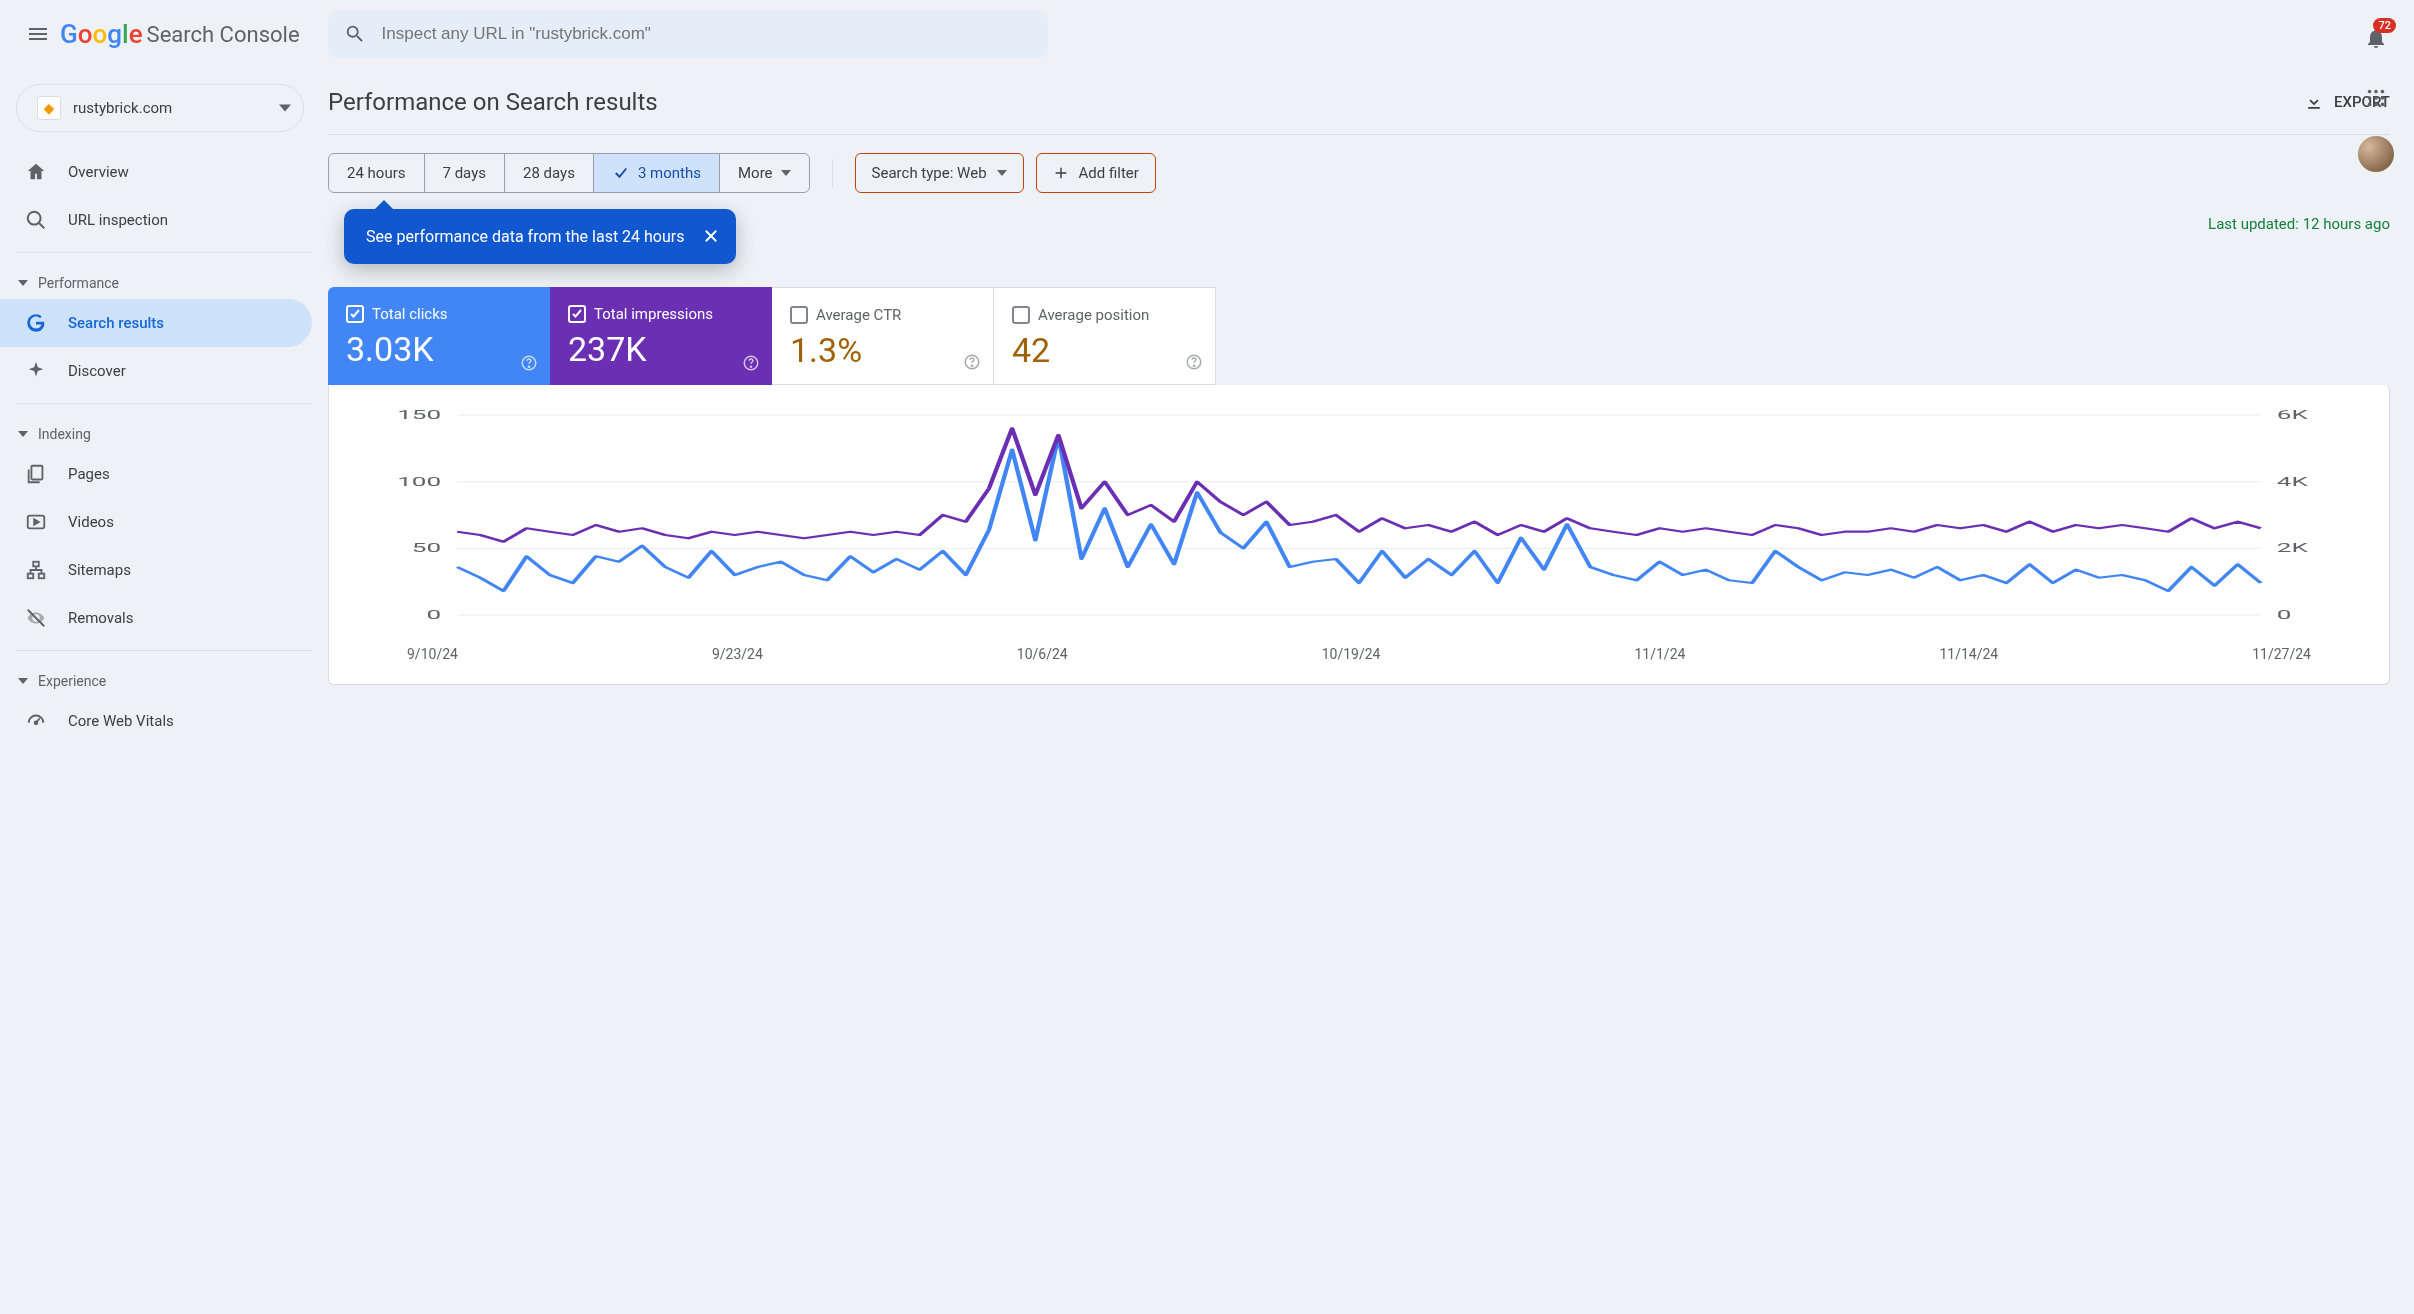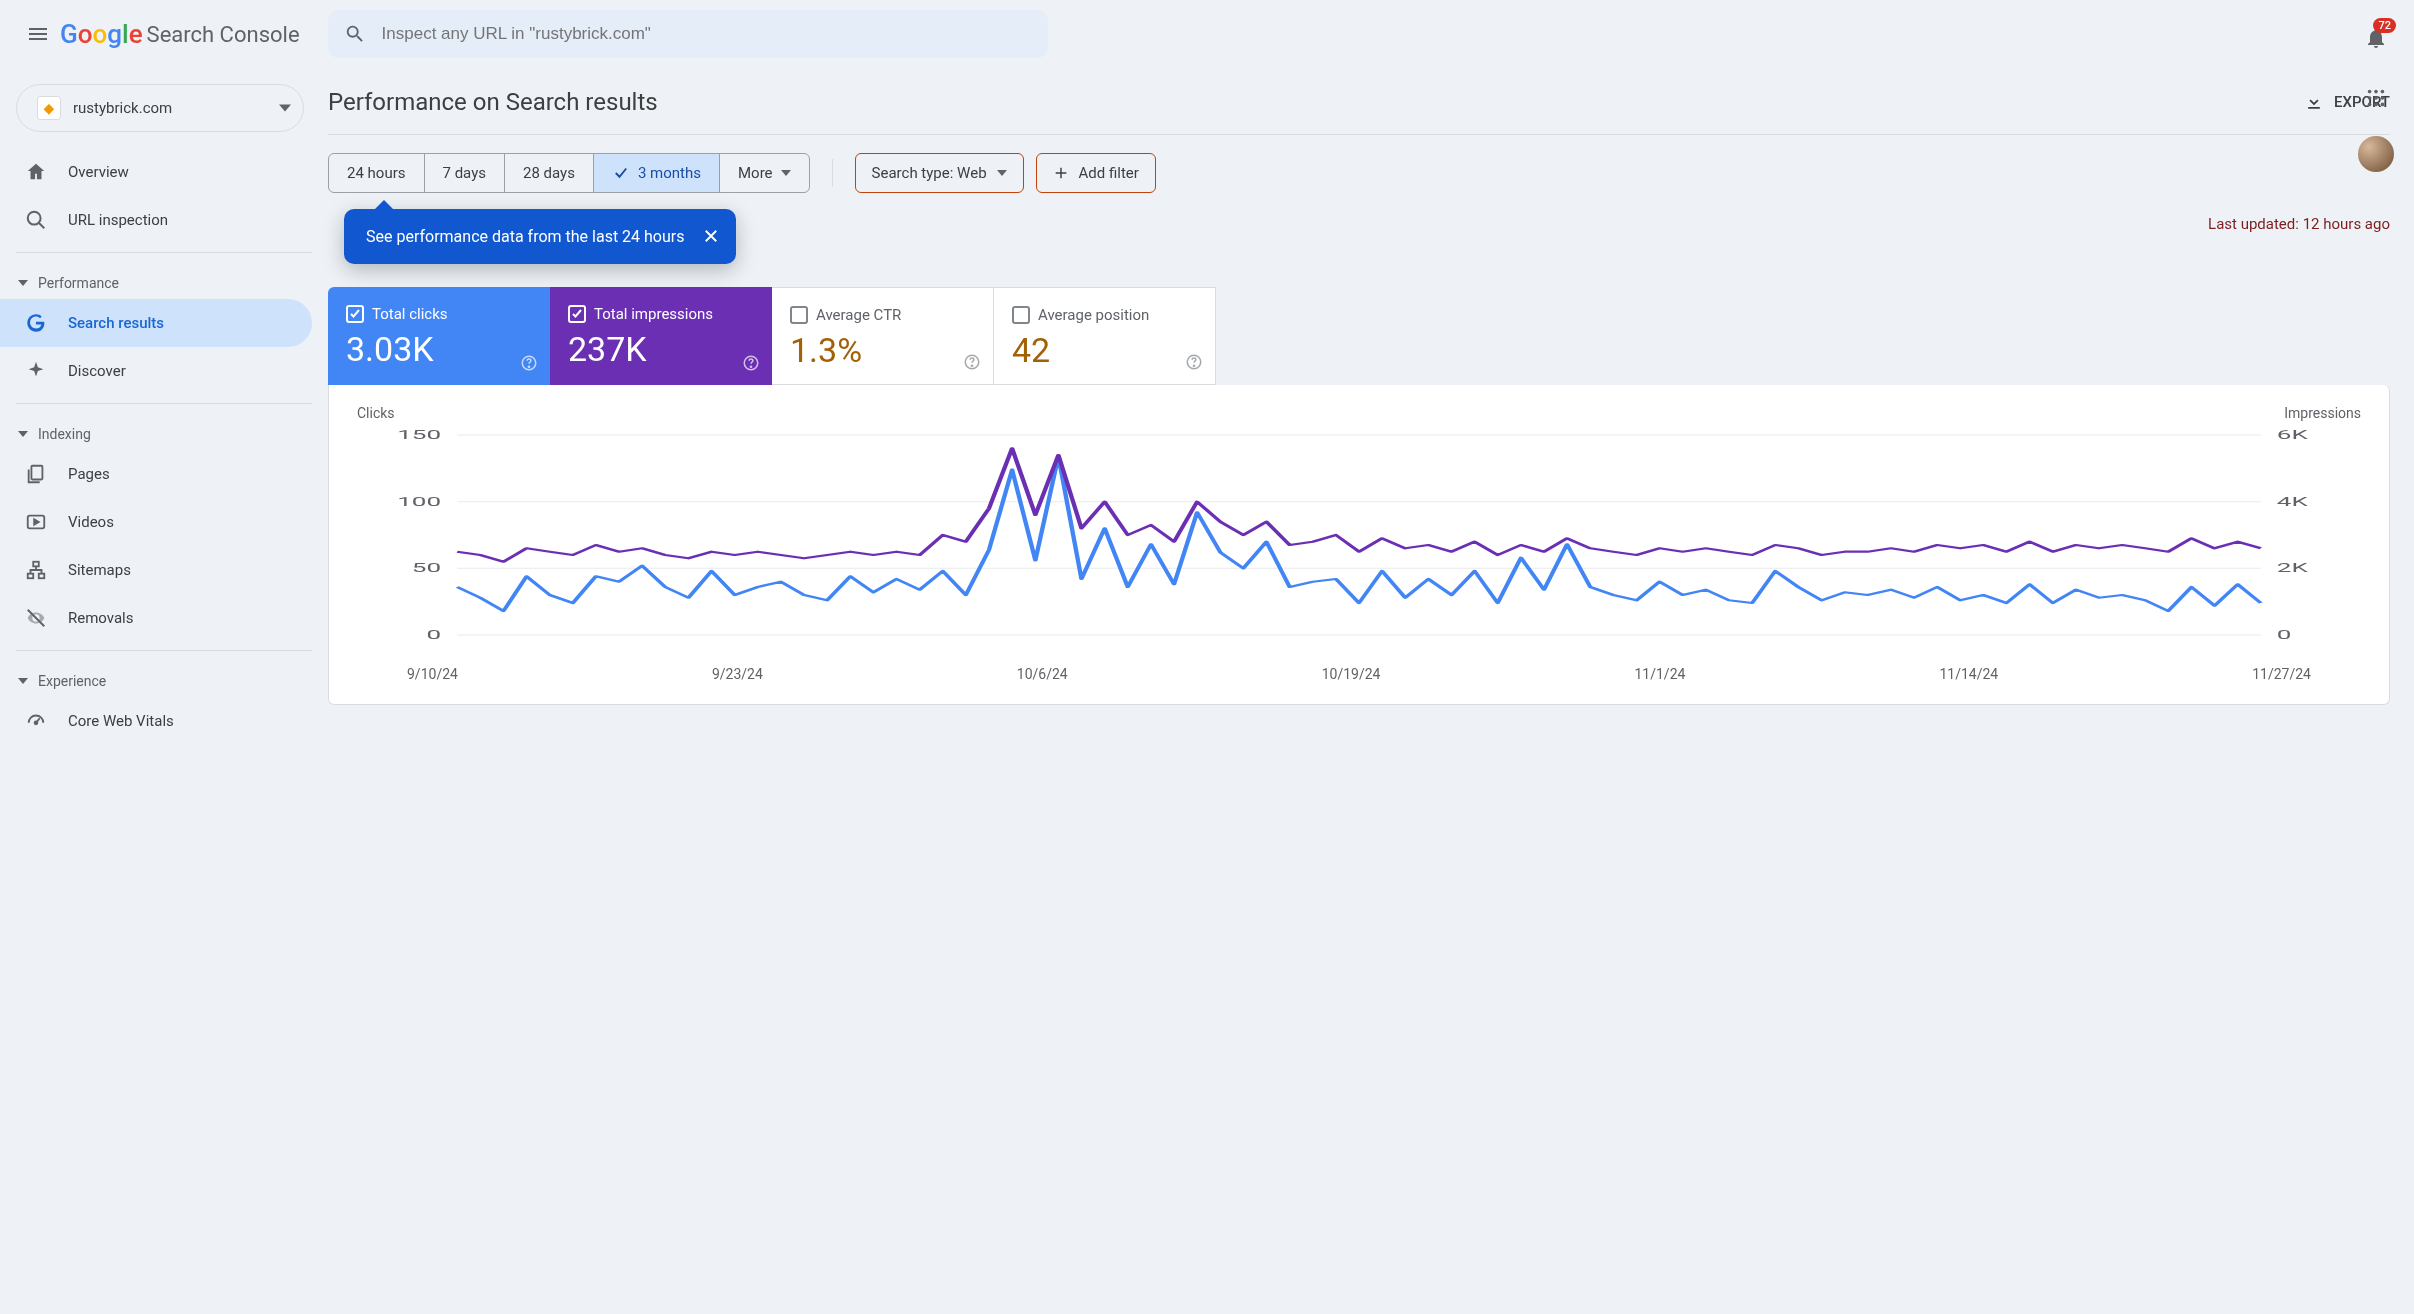--- a/index.html
+++ b/index.html
@@ -39,21 +39,21 @@
 .seg-btn { padding: 10px 18px; font-size:15px; color:#3c4043; border-right:1px solid #9aa0a6; cursor:pointer; background:#fff0; display:flex; align-items:center; gap:8px; }
 .seg-btn:last-child { border-right:none; }
 .seg-btn.selected { background:#cfe2fc; color:#174ea6; }
 .filter-divider { width:1px; height:28px; background:#dadce0; margin: 0 22px; }
 .pill-btn { border:1px solid #c2410c; border-radius:6px; padding:10px 16px; font-size:15px; cursor:pointer; display:flex; align-items:center; gap:10px; }
 
 .tooltip-callout { position:absolute; top:56px; left:16px; background:#1157cf; color:#fff; padding:18px 52px 18px 22px; border-radius:10px; font-size:16px; max-width:400px; box-shadow:0 6px 20px rgba(0,0,0,0.25); }
 .tooltip-callout::before { content:''; position:absolute; top:-9px; left:30px; border-left:10px solid transparent; border-right:10px solid transparent; border-bottom:10px solid #1157cf; }
 .tooltip-close { position:absolute; top:18px; right:16px; cursor:pointer; }
 
-.last-updated { text-align:right; font-size:15px; color:#7f1d1d; margin-top:22px; margin-bottom:10px; }
+.last-updated { text-align:right; font-size:15px; color:#15803d; margin-top:22px; margin-bottom:10px; }
 
 .metric-cards { display:flex; gap:0; }
 .metric-card { flex:0 0 222px; padding:18px 18px 14px 18px; position:relative; cursor:pointer;margin-top:44px; }
 .metric-card.clicks { background:#4285f4; color:#fff; border-radius: 6px 0 0 0; }
 .metric-card.impressions { background:#6b2fb3; color:#fff; }
 .metric-card.inactive { background:#fff; border:1px solid #dadce0; color:#5f6368; border-left:none; }
 .metric-label { display:flex; align-items:center; gap:8px; font-size:15px; }
 .metric-value { font-size:34px; font-weight:400; margin-top:6px; }
 .metric-card.inactive .metric-value { color:#a16207; }
 .metric-help { position:absolute; bottom:10px; right:12px; opacity:0.7; }
@@ -354,24 +354,20 @@
         <div class="metric-value">42</div>
         <span class="metric-help"><svg width="18" height="18" viewBox="0 0 24 24" fill="none" stroke="#80868b" stroke-width="2">
               <circle cx="12" cy="12" r="9"></circle>
               <path d="M9.5 9a2.5 2.5 0 015 0c0 1.5-2.5 2-2.5 4"></path>
               <circle cx="12" cy="17" r="0.8" fill="#80868b"></circle>
             </svg></span>
       </div>
     </div>
 
     <div class="chart-wrap">
-      <div class="chart-headers">
-        <span>Clicks</span>
-        <span>Impressions</span>
-      </div>
       <svg class="chart-svg" id="chart-svg" viewBox="0 0 1000 230" preserveAspectRatio="none">
           <line x1="50" x2="950" y1="10" y2="10" stroke="#e8eaed" stroke-width="1"></line>
           <text x="42" y="14" text-anchor="end" font-size="13" fill="#5f6368">150</text>
           <text x="958" y="14" text-anchor="start" font-size="13" fill="#5f6368">6K</text>
           <line x1="50" x2="950" y1="76.66666666666666" y2="76.66666666666666" stroke="#e8eaed" stroke-width="1"></line>
           <text x="42" y="80.66666666666666" text-anchor="end" font-size="13" fill="#5f6368">100</text>
           <text x="958" y="80.66666666666666" text-anchor="start" font-size="13" fill="#5f6368">4K</text>
           <line x1="50" x2="950" y1="143.33333333333331" y2="143.33333333333331" stroke="#e8eaed" stroke-width="1"></line>
           <text x="42" y="147.33333333333331" text-anchor="end" font-size="13" fill="#5f6368">50</text>
           <text x="958" y="147.33333333333331" text-anchor="start" font-size="13" fill="#5f6368">2K</text>

